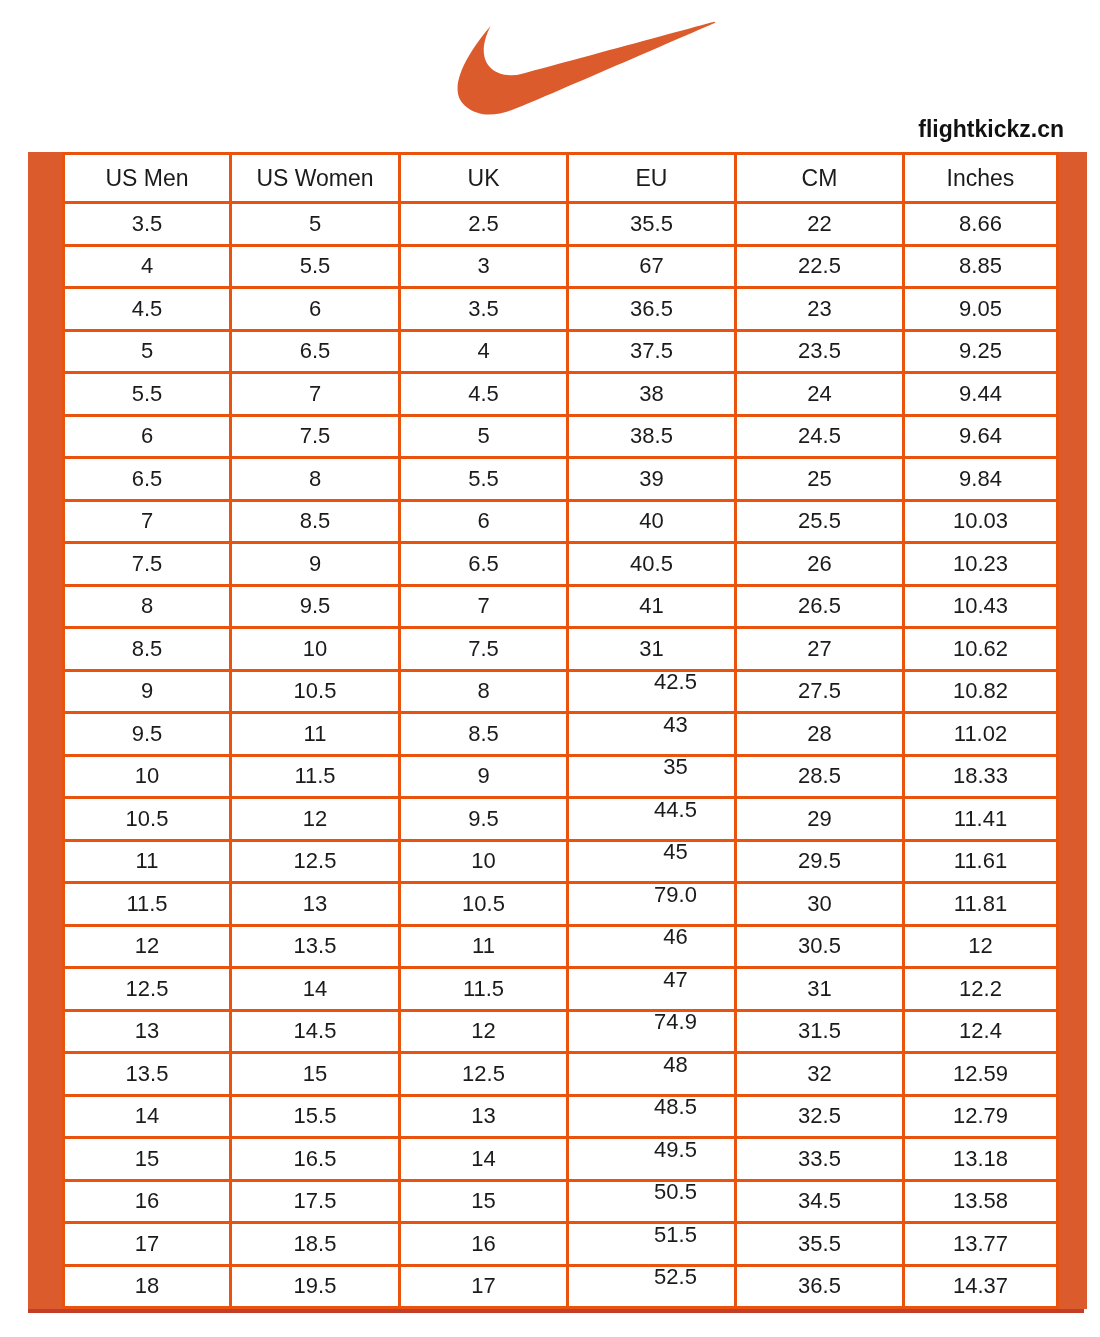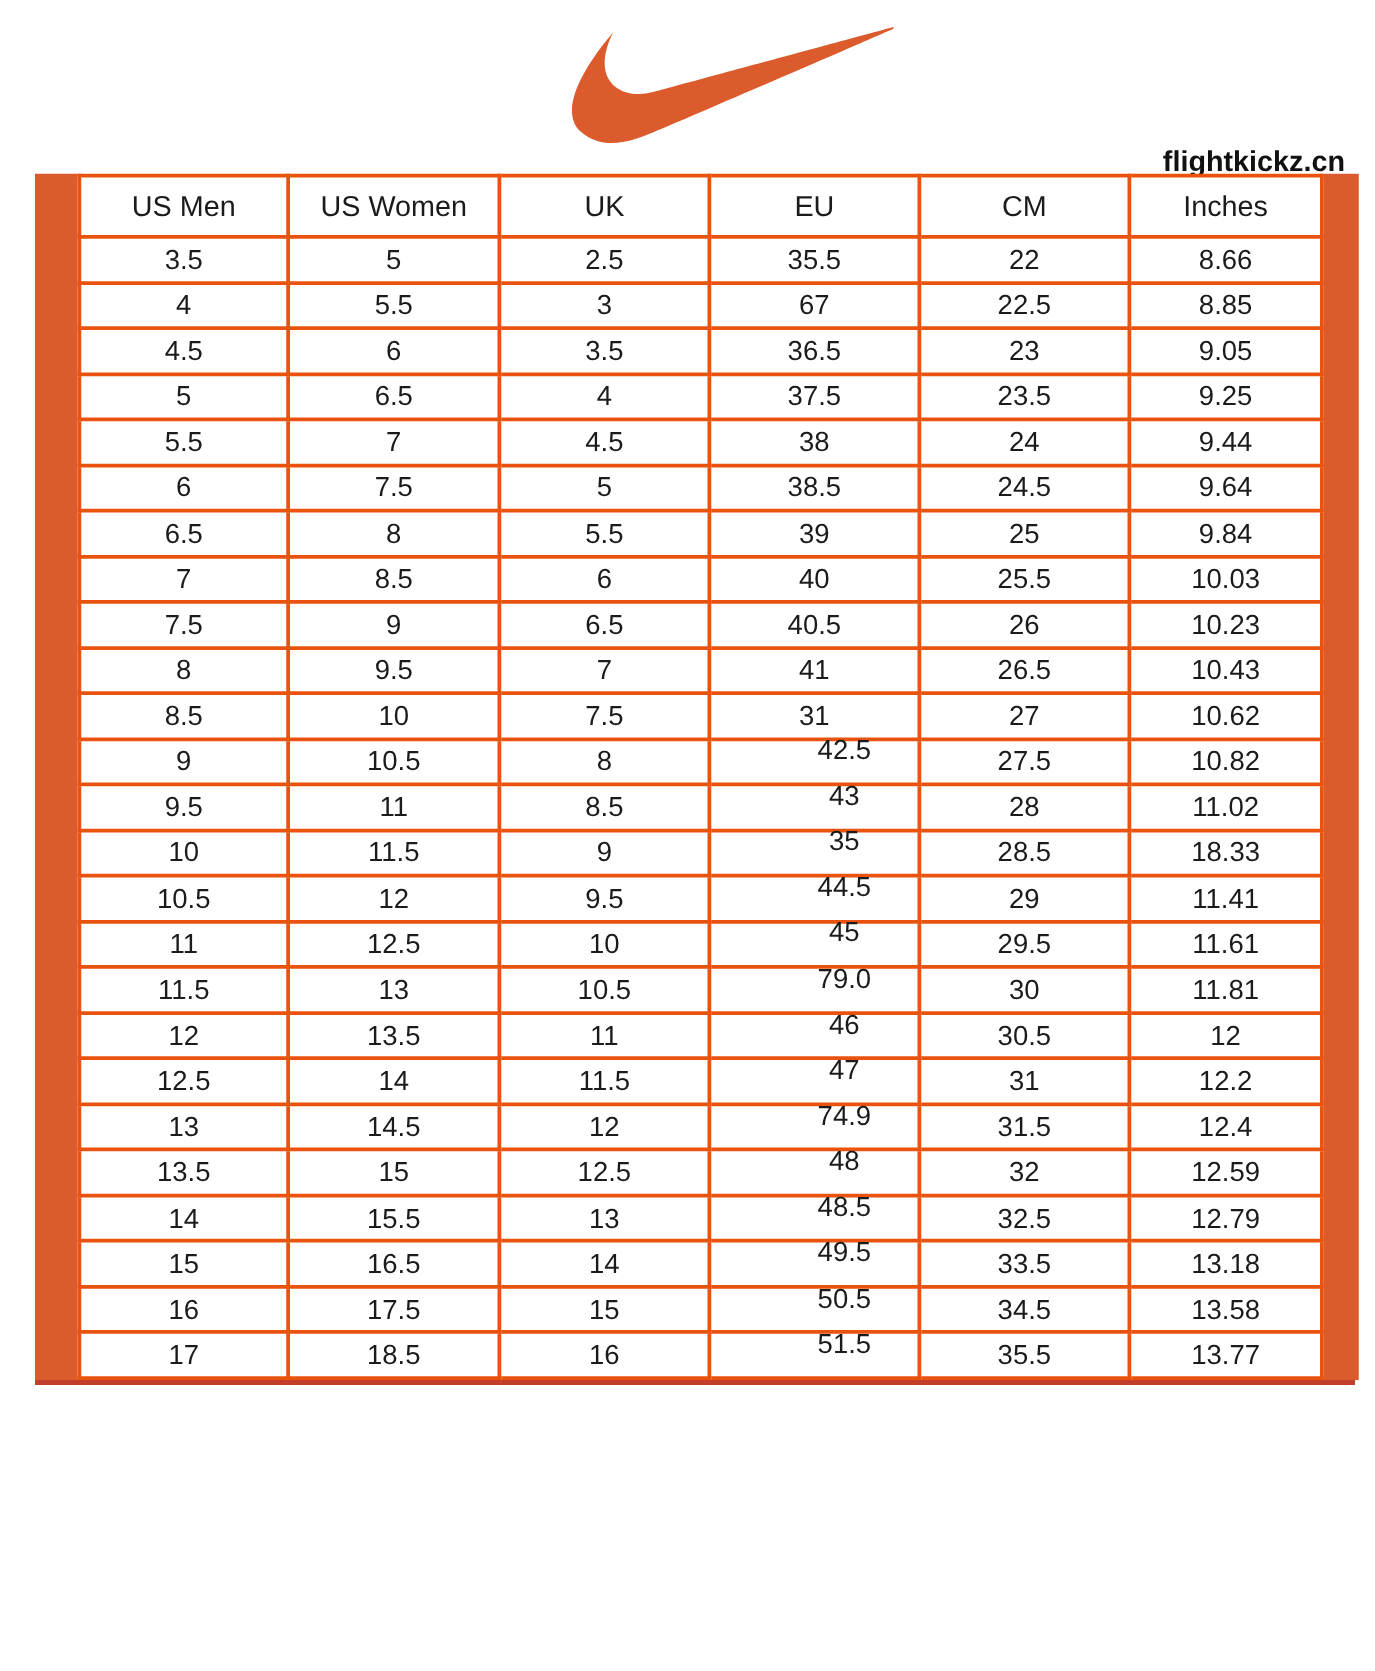--- a/index.html
+++ b/index.html
@@ -29,33 +29,33 @@
   .swoosh{
     position:absolute;
     left:452px;
     top:20px;
     width:268px;
     height:95px;
     color:var(--bar-color);
   }
   .watermark{
     position:absolute;
-    right:24px;
+    right:36px;
     top:116px;
     font-size:23px;
     font-weight:600;
     letter-spacing:0px;
     color:#111;
   }
   .frame{
     position:absolute;
     left:28px;
-    top:139px;
+    top:152px;
     width:1056px;
-    height:969px;
+    height:1161px;
     display:flex;
     border-bottom:4px solid var(--frame-bottom);
   }
   .side-bar{
     background:var(--bar-color);
     flex:0 0 auto;
   }
   .side-bar.left{width:34px;}
   .side-bar.right{width:28px;}
   table.size-chart{
@@ -313,19 +313,27 @@
             <td><span>13.58</span></td>
           </tr>
           <tr>
             <td><span>17</span></td>
             <td><span>18.5</span></td>
             <td><span>16</span></td>
             <td class="raised"><span>51.5</span></td>
             <td><span>35.5</span></td>
             <td><span>13.77</span></td>
           </tr>
+          <tr>
+            <td><span>18</span></td>
+            <td><span>19.5</span></td>
+            <td><span>17</span></td>
+            <td class="raised"><span>52.5</span></td>
+            <td><span>36.5</span></td>
+            <td><span>14.37</span></td>
+          </tr>
         </tbody>
     </table>
 
     <div class="side-bar right"></div>
   </div>
 
 </div>
 
 </body></html>

